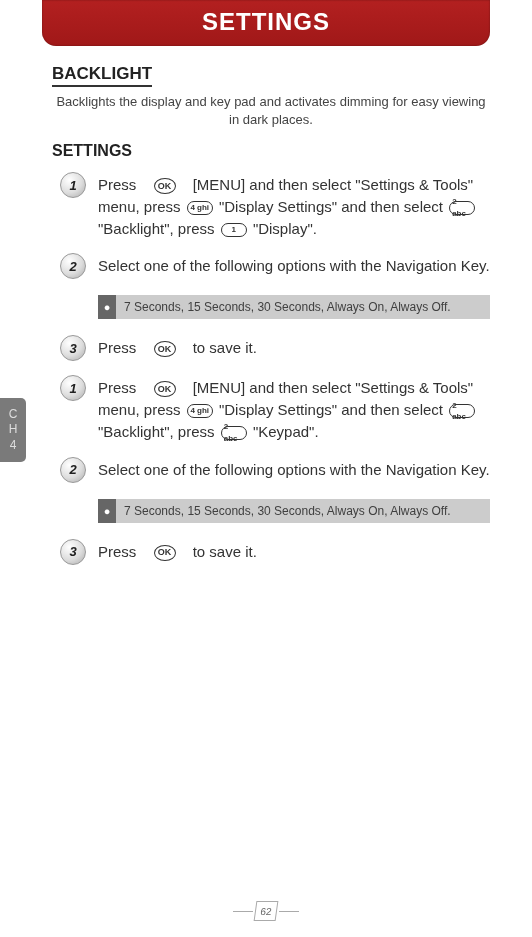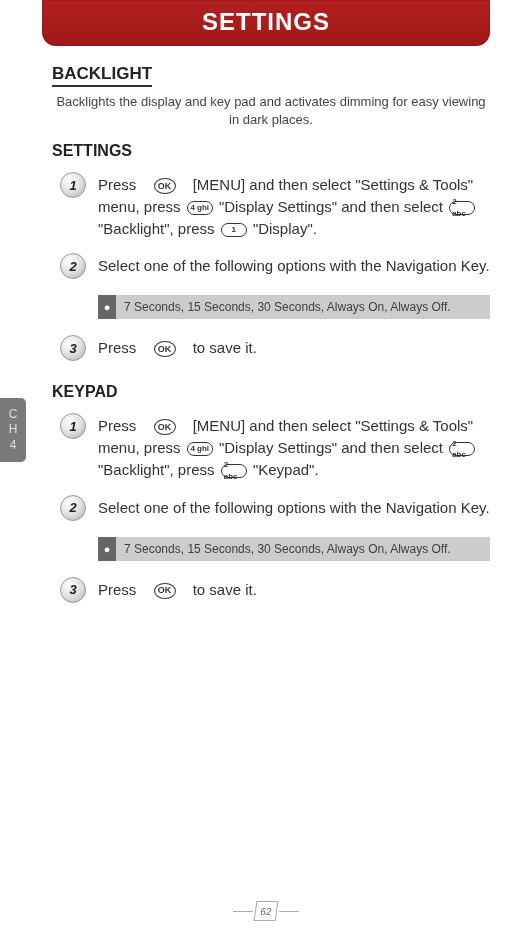--- a/index.html
+++ b/index.html
@@ -214,21 +214,20 @@
   <div class="step">
     <div class="bullet">3</div>
     <div class="step-body">
       <span>Press </span>
       <span class="ok-icon">OK</span>
       <span> to save it.</span>
     </div>
   </div>
 
   
-  <h3 class="sub" style="margin-top:22px">KEYPAD</h3>
 
   <div class="step">
     <div class="bullet">1</div>
     <div class="step-body">
       <span>Press </span>
       <span class="ok-icon">OK</span>
       <span> [MENU] and then select "Settings &amp; Tools" menu, press </span>
       <span class="key-icon">4 ghi</span>
       <span> "Display Settings" and then select </span>
       <span class="key-icon">2 abc</span>

